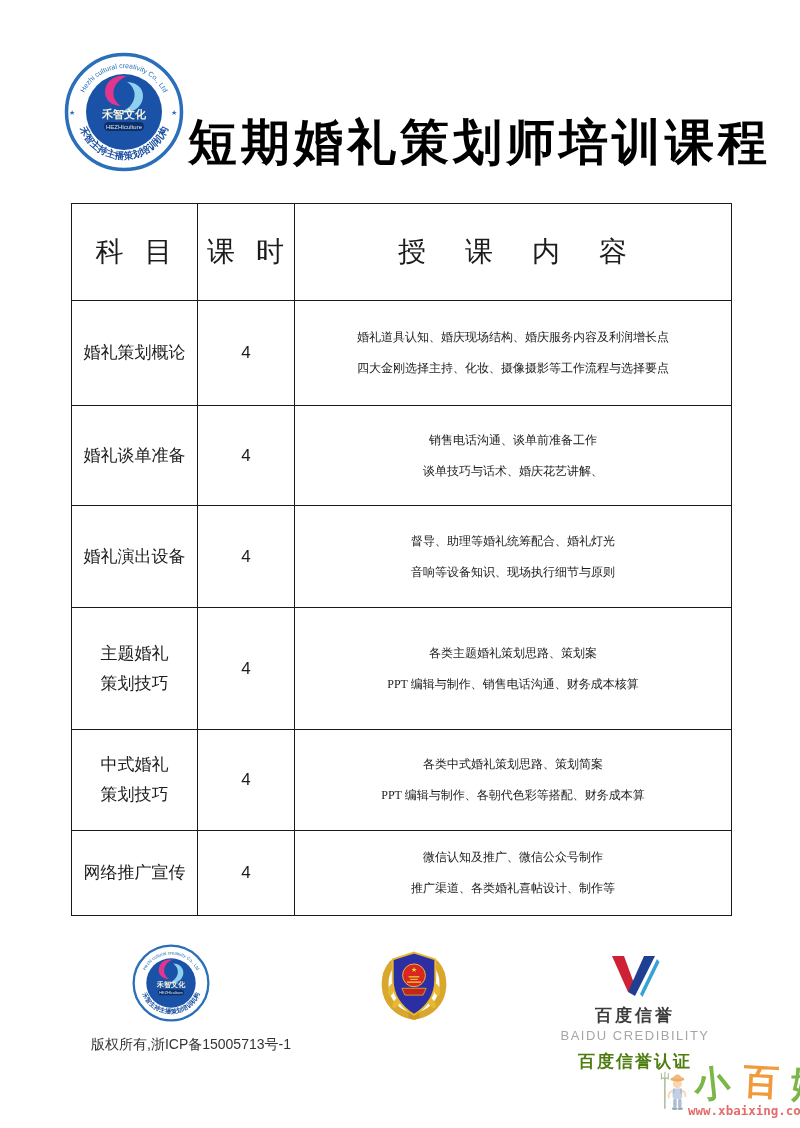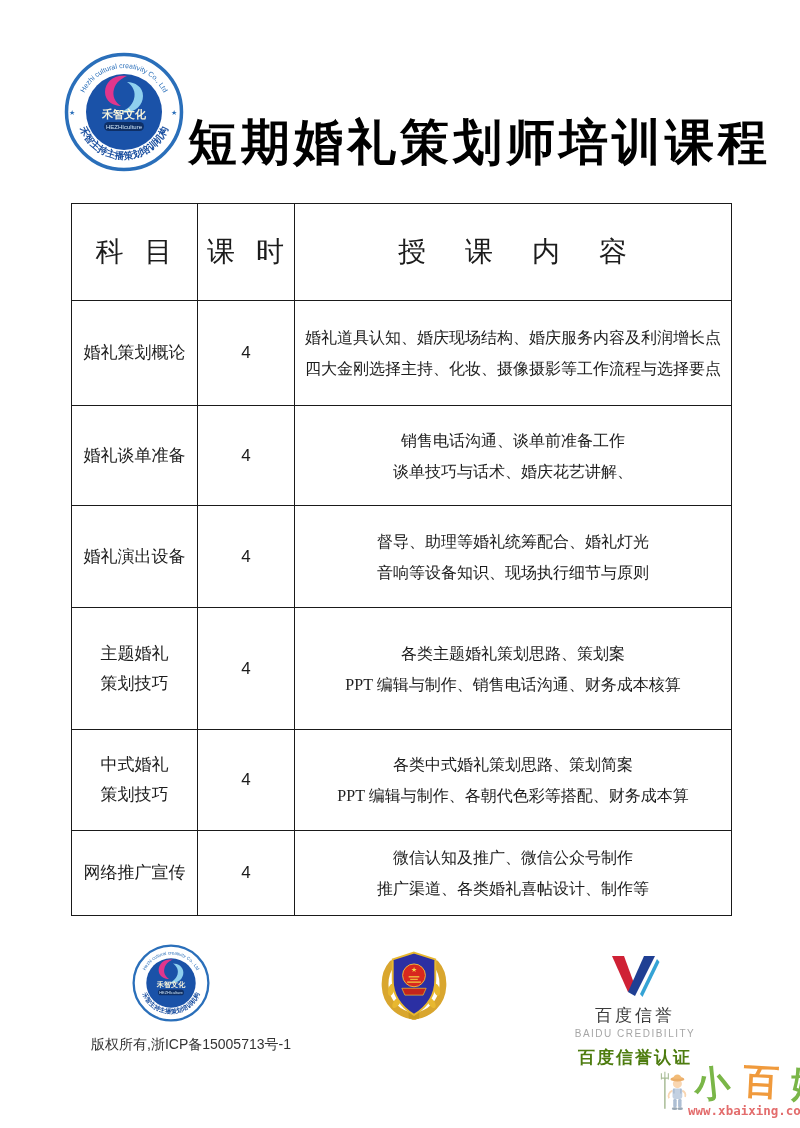--- a/index.html
+++ b/index.html
@@ -14,35 +14,35 @@
              font-family:"Liberation Serif","DejaVu Serif",serif;white-space:nowrap;}
 
   
   table.course{position:absolute;left:71px;top:203px;width:660px;border-collapse:collapse;table-layout:fixed;}
   table.course td,table.course th{border:1.5px solid #1a1a1a;padding:0;vertical-align:middle;text-align:center;
              font-weight:normal;color:#1c1c1c;}
   th.h-cell{font-size:28px;word-spacing:12px;letter-spacing:1px;}
   th.h-content{word-spacing:30px;}
   td.c-subject{font-size:17px;line-height:30px;}
   td.c-hours{font-size:17px;font-family:"Liberation Sans","DejaVu Sans",sans-serif;}
-  td.c-content{font-size:16px;line-height:31px;}
+  td.c-content{font-size:12px;line-height:31px;}
   td .ln{display:block;}
 
   
   .f-block{position:absolute;text-align:center;}
   .f-left{left:91px;top:944px;width:160px;}
   .f-mid{left:316px;top:948px;width:196px;}
   .f-right{left:555px;top:954px;width:160px;}
   .icp-text{margin-top:14px;font-size:14px;color:#333;white-space:nowrap;
             font-family:"Liberation Sans","DejaVu Sans",sans-serif;}
   .police-text{margin-top:9px;font-size:17px;font-weight:bold;color:#111;white-space:nowrap;
             font-family:"Liberation Sans","DejaVu Sans",sans-serif;}
   .baidu-cn{margin-top:4px;font-size:17px;letter-spacing:3px;color:#3c3c3c;
-            font-family:"Liberation Sans","DejaVu Sans",sans-serif;}
-  .baidu-en{margin-top:1px;font-size:10px;letter-spacing:1.5px;color:#a6a6a6;
+            font-family:"Liberation Sans","DejaVu Sans",sans-serif;font-weight:bold;}
+  .baidu-en{margin-top:1px;font-size:13px;letter-spacing:1.5px;color:#a6a6a6;
             font-family:"Liberation Sans","DejaVu Sans",sans-serif;}
   .baidu-cert{margin-top:7px;font-size:17px;font-weight:bold;letter-spacing:2px;color:#4d7c0f;
             font-family:"Liberation Sans","DejaVu Sans",sans-serif;}
 
   
   .watermark{position:absolute;left:648px;top:1060px;width:150px;height:64px;}
   .wm-farmer{position:absolute;left:12px;top:6px;}
   .wm-name{position:absolute;left:46px;top:0;white-space:nowrap;font-weight:bold;font-size:36px;
            font-family:"DejaVu Sans","Liberation Sans",sans-serif;}
   .wm-name span{display:inline-block;}

